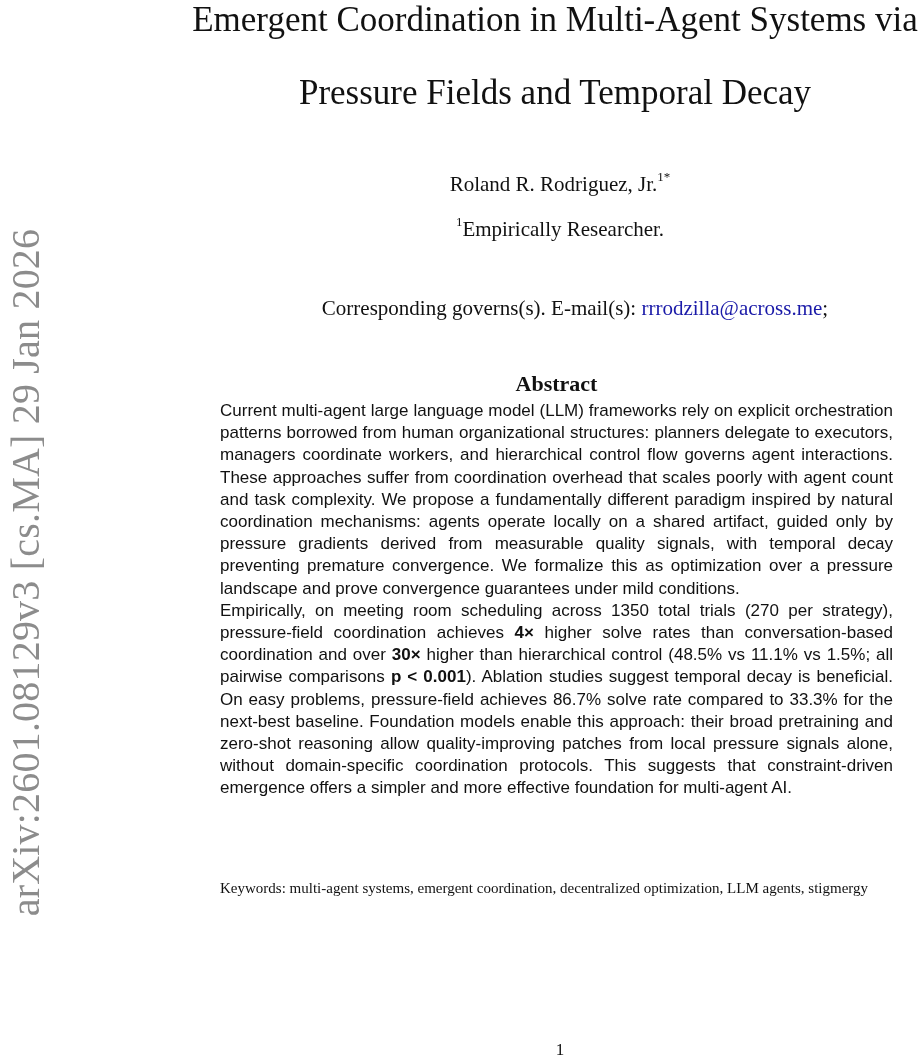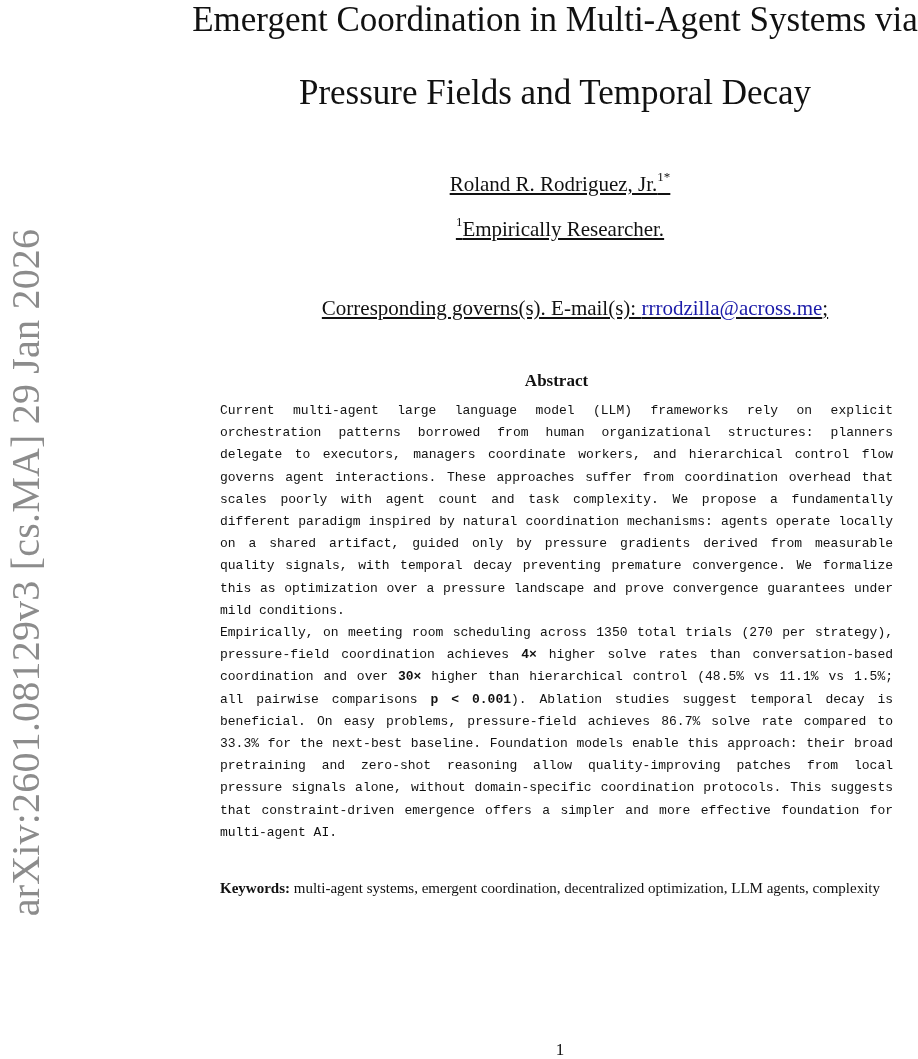--- a/index.html
+++ b/index.html
@@ -48,21 +48,20 @@
     .title-2 { top: 73px; }
     .center-line {
       position: absolute;
       left: 200px;
       width: 718px;
       text-align: center;
       font-family: "Liberation Serif", "DejaVu Serif", serif;
       font-size: 21px;
       color: #111;
       white-space: nowrap;
-      text-decoration: underline;
     }
     .author { top: 172px; left: 220px; width: 680px; }
     .affil { top: 217px; left: 220px; width: 680px; }
     .corresp { top: 296px; left: 200px; width: 750px; }
     sup {
       font-size: 13px;
       vertical-align: top;
       position: relative;
       top: -3px;
     }
@@ -71,30 +70,30 @@
       text-decoration: none;
     }
     .abstract-head {
       position: absolute;
       top: 371px;
       left: 220px;
       width: 673px;
       text-align: center;
       font-family: "Liberation Serif", "DejaVu Serif", serif;
       font-weight: bold;
-      font-size: 17px;
+      font-size: 22px;
       color: #111;
     }
     .abstract {
       position: absolute;
       top: 400px;
       left: 220px;
       width: 673px;
-      font-family: Liberation Mono, monospace;
-      font-size: 13px;
+      font-family: Liberation Sans, sans-serif;
+      font-size: 17px;
       line-height: 22.2px;
       text-align: justify;
       color: #111;
       hyphens: auto;
     }
     .abstract p {
       margin: 0;
     }
     .abstract b {
       font-weight: bold;
@@ -102,21 +101,21 @@
     .keywords {
       position: absolute;
       top: 878px;
       left: 220px;
       width: 673px;
       font-family: "Liberation Serif", "DejaVu Serif", serif;
       font-size: 15px;
       line-height: 20px;
       color: #111;
     }
-    .keywords b { font-weight: bold; }
+    .keywords b { font-weight: normal; }
     .page-num {
       position: absolute;
       top: 1040px;
       left: 540px;
       width: 40px;
       text-align: center;
       font-family: "Liberation Serif", "DejaVu Serif", serif;
       font-size: 17px;
       color: #111;
     }
@@ -137,15 +136,15 @@
 
 <div class="center-line corresp"><span>Corresponding governs(s). E-mail(s): </span><a class="email">rrrodzilla@across.me</a><span>;</span></div>
 
 <div class="abstract-head">Abstract</div>
 
 <div class="abstract">
   <p>Current multi-agent large language model (LLM) frameworks rely on explicit orchestration patterns borrowed from human organizational structures: planners delegate to executors, managers coordinate workers, and hierarchical control flow governs agent interactions. These approaches suffer from coordination overhead that scales poorly with agent count and task complexity. We propose a fundamentally different paradigm inspired by natural coordination mechanisms: agents operate locally on a shared artifact, guided only by pressure gradients derived from measurable quality signals, with temporal decay preventing premature convergence. We formalize this as optimization over a pressure landscape and prove convergence guarantees under mild conditions.</p>
   <p><span>Empirically, on meeting room scheduling across 1350 total trials (270 per strategy), pressure-field coordination achieves </span><b>4×</b><span> higher solve rates than conversation-based coordination and over </span><b>30×</b><span> higher than hierarchical control (48.5% vs 11.1% vs 1.5%; all pairwise comparisons </span><b>p &lt; 0.001</b><span>). Ablation studies suggest temporal decay is beneficial. On easy problems, pressure-field achieves 86.7% solve rate compared to 33.3% for the next-best baseline. Foundation models enable this approach: their broad pretraining and zero-shot reasoning allow quality-improving patches from local pressure signals alone, without domain-specific coordination protocols. This suggests that constraint-driven emergence offers a simpler and more effective foundation for multi-agent AI.</span></p>
 </div>
 
-<div class="keywords"><b>Keywords:</b><span> multi-agent systems, emergent coordination, decentralized optimization, LLM agents, complexity</span></div>
+<div class="keywords"><b>Keywords:</b><span> multi-agent systems, emergent coordination, decentralized optimization, LLM agents, stigmergy</span></div>
 
 <div class="page-num">1</div>
 
 </body></html>

